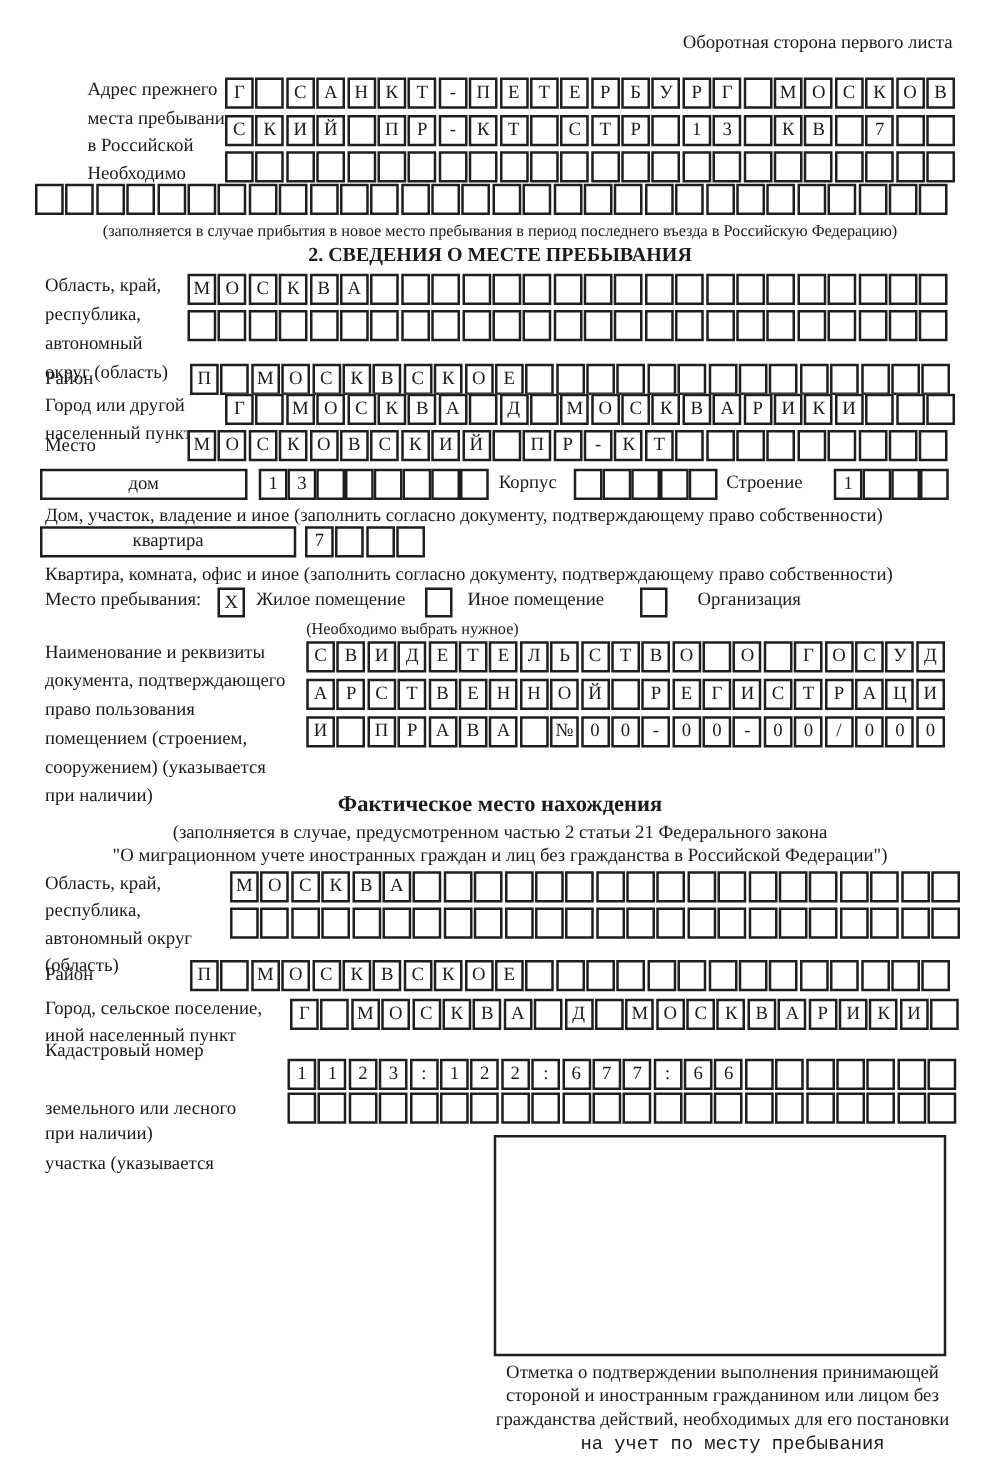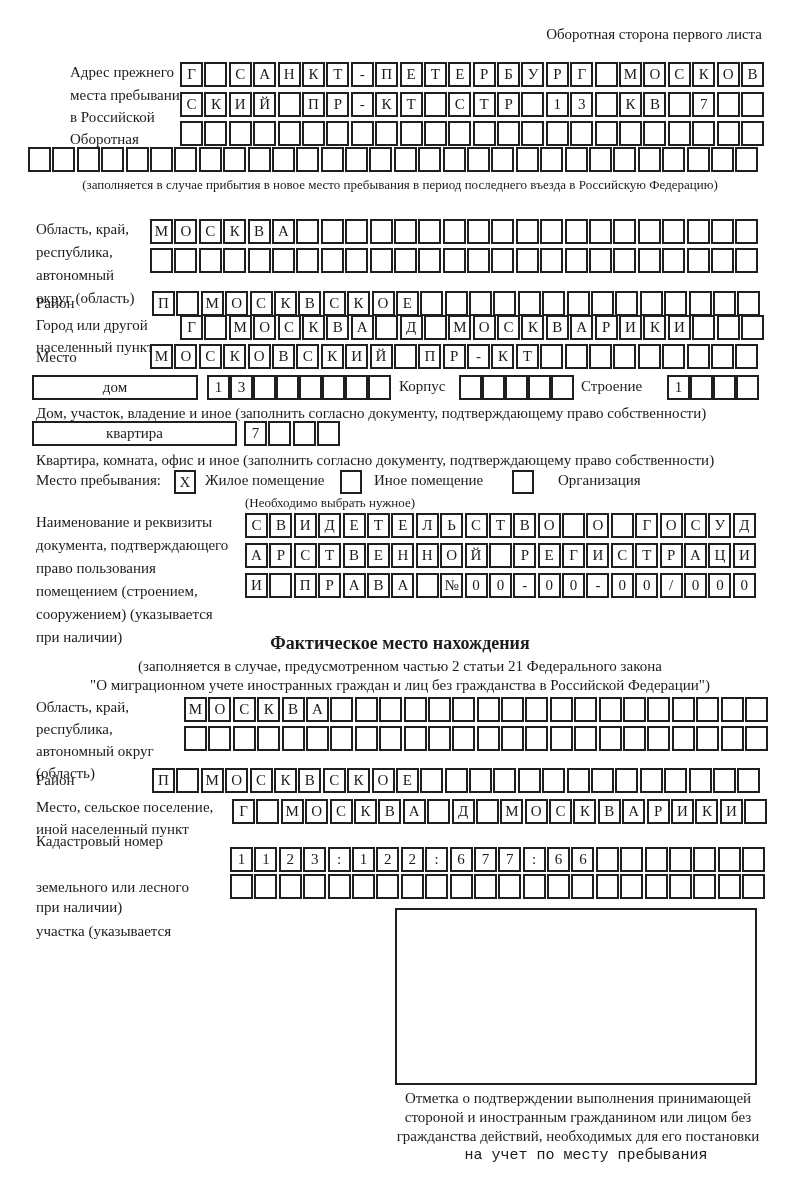--- a/index.html
+++ b/index.html
@@ -24,21 +24,21 @@
 </head>
 <body>
 
 <div class="page">
 
   <div class="lbl" style="top:26px;right:38px;">Оборотная сторона первого листа</div>
 
   <div class="lbl" style="left:70px;top:64px;">Адрес прежнего</div>
   <div class="lbl" style="left:70px;top:87px;">места пребывания</div>
   <div class="lbl" style="left:70px;top:109px;">в Российской</div>
-  <div class="lbl" style="left:70px;top:131px;">Оборотная</div>
+  <div class="lbl" style="left:70px;top:131px;">Необходимо</div>
 
   <div class="cellrow" style="left:180px;top:62px;">
       <span class="cell">Г</span>
       <span class="cell"></span>
       <span class="cell">С</span>
       <span class="cell">А</span>
       <span class="cell">Н</span>
       <span class="cell">К</span>
       <span class="cell">Т</span>
       <span class="cell">-</span>
@@ -139,20 +139,21 @@
       <span class="cell"></span>
       <span class="cell"></span>
       <span class="cell"></span>
       <span class="cell"></span>
       <span class="cell"></span>
       <span class="cell"></span>
     </div>
 
   <div class="centerband small" style="top:177px;">(заполняется в случае прибытия в новое место пребывания в период последнего въезда в Российскую Федерацию)</div>
 
+  <div class="centerband bold" style="top:196px;font-size:16px;">2. СВЕДЕНИЯ О МЕСТЕ ПРЕБЫВАНИЯ</div>
 
   <div class="lbl" style="left:36px;top:221px;">Область, край,</div>
   <div class="lbl" style="left:36px;top:244px;">республика,</div>
   <div class="lbl" style="left:36px;top:267px;">автономный</div>
   <div class="lbl" style="left:36px;top:290px;">округ (область)</div>
   <div class="cellrow" style="left:150px;top:219px;">
       <span class="cell">М</span>
       <span class="cell">О</span>
       <span class="cell">С</span>
       <span class="cell">К</span>
@@ -498,21 +499,21 @@
       <span class="cell"></span>
       <span class="cell"></span>
       <span class="cell"></span>
       <span class="cell"></span>
       <span class="cell"></span>
       <span class="cell"></span>
       <span class="cell"></span>
       <span class="cell"></span>
     </div>
 
-  <div class="lbl" style="left:36px;top:799px;">Место, сельское поселение,</div>
+  <div class="lbl" style="left:36px;top:799px;">Город, сельское поселение,</div>
   <div class="lbl" style="left:36px;top:821px;">иной населенный пункт</div>
   <div class="cellrow" style="left:232px;top:799px;">
       <span class="cell">Г</span>
       <span class="cell"></span>
       <span class="cell">М</span>
       <span class="cell">О</span>
       <span class="cell">С</span>
       <span class="cell">К</span>
       <span class="cell">В</span>
       <span class="cell">А</span>

